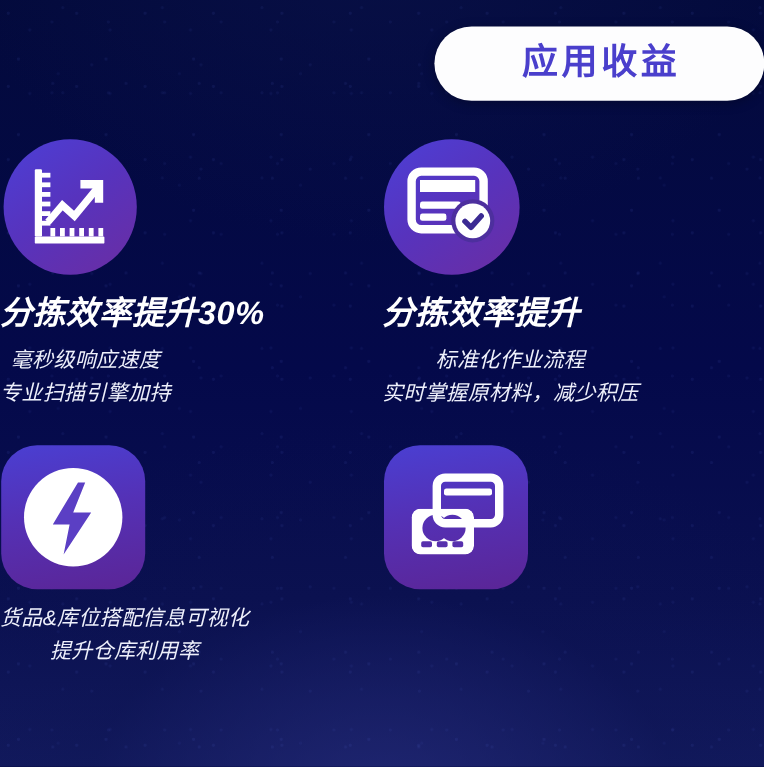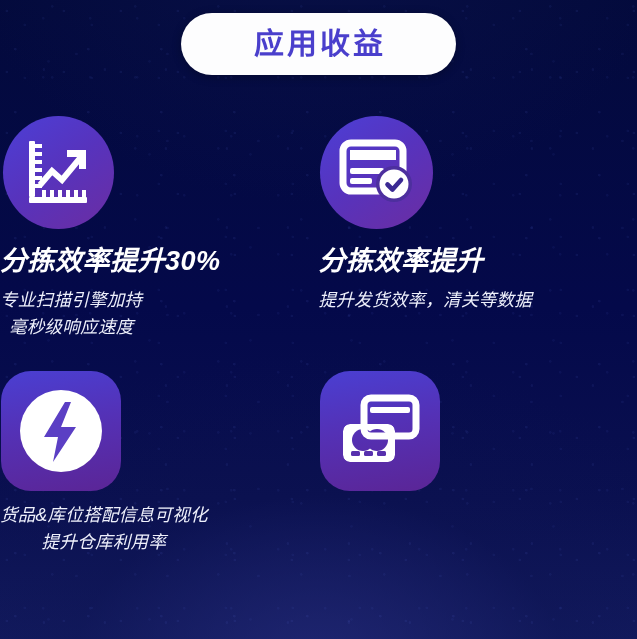--- a/index.html
+++ b/index.html
@@ -40,25 +40,25 @@
       radial-gradient(circle at 21% 78%, rgba(95,115,225,.20) 0 1px, transparent 1.6px),
       radial-gradient(circle at 72% 88%, rgba(95,115,225,.18) 0 1px, transparent 1.6px),
       radial-gradient(circle at 48% 66%, rgba(80,100,210,.15) 0 1px, transparent 1.6px),
       radial-gradient(circle at 92% 31%, rgba(85,105,215,.16) 0 1px, transparent 1.6px);
     background-size: 57px 61px, 83px 71px, 67px 53px, 91px 87px, 73px 63px, 61px 79px, 101px 93px, 47px 59px;
   }
 
   
   #header-wrap {
     position: absolute;
-    top: 13px;
+    top: 22px;
     left: 0;
     width: 100%;
     display: flex;
-    justify-content: center;
+    justify-content: flex-end;
   }
   #header-pill {
     width: 275px;
     height: 62px;
     border-radius: 34px;
     background: #fdfdfe;
     box-shadow: 0 2px 10px rgba(0,0,0,.28);
     display: flex;
     align-items: center;
     justify-content: center;
@@ -164,22 +164,22 @@
             <rect x="61" y="55" width="4" height="7" fill="#ffffff"></rect>
 
             <polyline points="19,50 31,36 41,45 60,22" fill="none" stroke="#ffffff" stroke-width="6" stroke-linejoin="miter" stroke-linecap="butt"></polyline>
 
             <polygon points="46,15 65,15 65,34 58,34 58,22 46,22" fill="#ffffff"></polygon>
           </svg>
         </div>
       </div>
       <div class="card-title">分拣效率提升30%</div>
       <div class="card-sub">
+        <span>毫秒级响应速度</span>
         <span>专业扫描引擎加持</span>
-        <span>毫秒级响应速度</span>
       </div>
     </div>
 
     <div class="card" id="card-2">
       <div class="icon-box">
         <div class="icon-circle" style="width:113px;height:113px;display:flex;align-items:center;justify-content:center;">
           <svg width="76" height="70" viewBox="0 0 76 70" aria-hidden="true">
 
             <rect x="4" y="6" width="60" height="48" rx="8" ry="8" fill="none" stroke="#ffffff" stroke-width="7"></rect>
 
@@ -189,21 +189,22 @@
             <rect x="11" y="41" width="22" height="6" rx="2" fill="#ffffff"></rect>
 
             <circle cx="55" cy="47" r="18" fill="#4d2f9e"></circle>
             <circle cx="55" cy="47" r="14.5" fill="#ffffff"></circle>
             <polyline points="48.5,47.5 53.5,52.5 62,43" fill="none" stroke="#3b2a93" stroke-width="4.6" stroke-linecap="round" stroke-linejoin="round"></polyline>
           </svg>
         </div>
       </div>
       <div class="card-title">分拣效率提升</div>
       <div class="card-sub">
-        <span>提升发货效率，清关等数据</span>
+        <span>标准化作业流程</span>
+        <span>实时掌握原材料，减少积压</span>
       </div>
     </div>
 
     <div class="card" id="card-3">
       <div class="icon-box" style="width:122px;height:122px;">
         <div class="icon-squircle" style="width:120px;height:120px;display:flex;align-items:center;justify-content:center;">
           <svg width="90" height="90" viewBox="0 0 90 90" aria-hidden="true">
             <circle cx="45" cy="45" r="41" fill="#ffffff"></circle>
             <polygon points="49,16 28,51 42,51 37,76 60,41 45,41 55,16" fill="#5b3fc4"></polygon>
           </svg>

